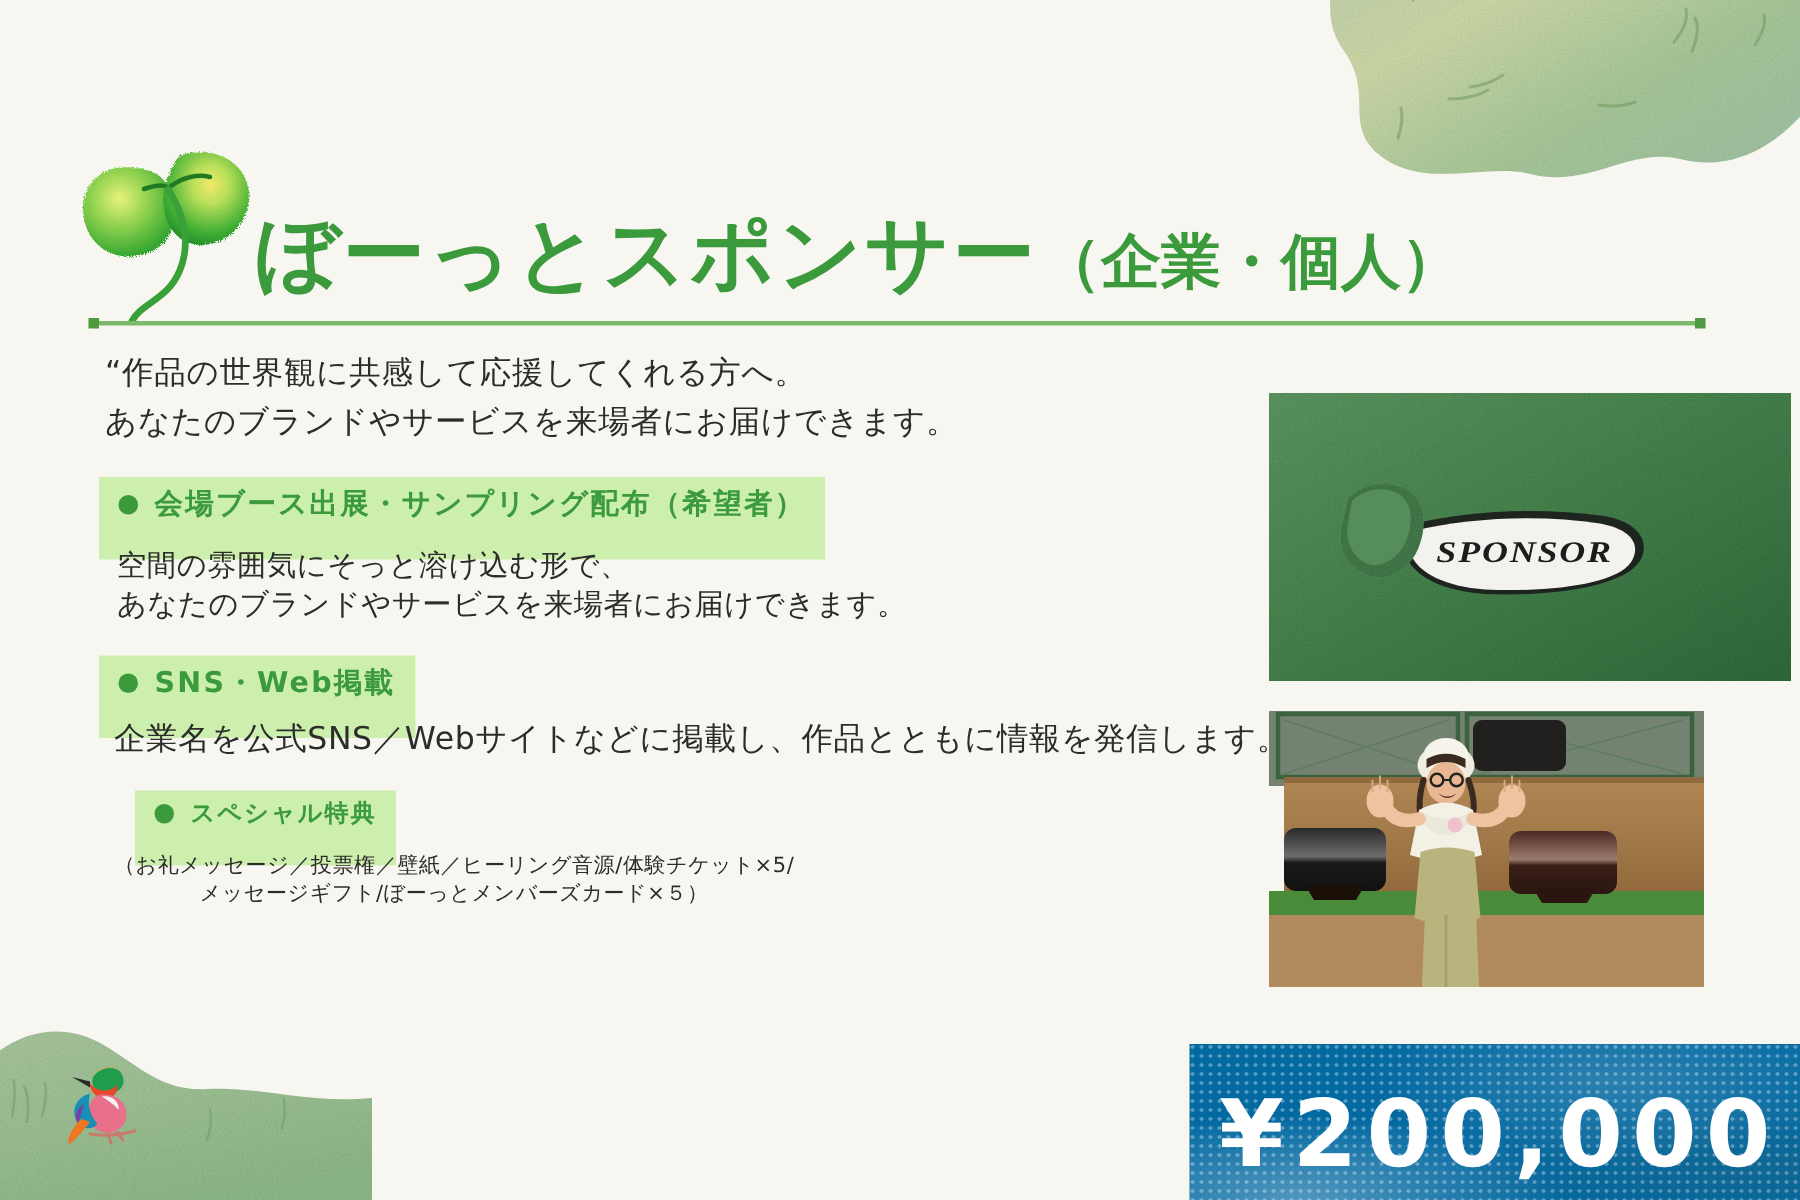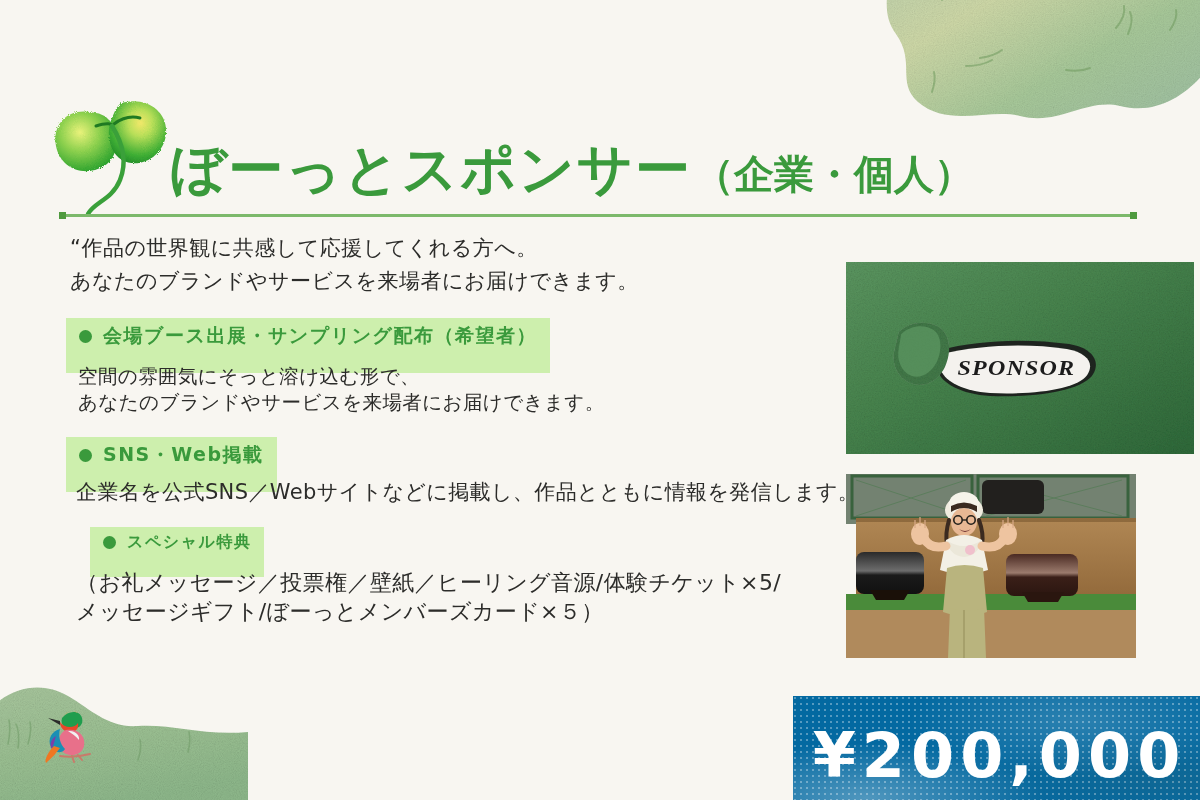--- a/index.html
+++ b/index.html
@@ -154,22 +154,23 @@
   }
   #copy-sns {
     left: 76px;
     top: 478px;
     font-size: 21px;
     line-height: 1.35;
   }
   #copy-spec {
     left: 76px;
     top: 568px;
-    font-size: 22px;
+    font-size: 14px;
     line-height: 1.33;
+    text-align: center;
   }
   .body-copy div { white-space: nowrap; }
 
   
   .photo {
     position: absolute;
     overflow: hidden;
   }
   #photo-sponsor {
     left: 846px;

